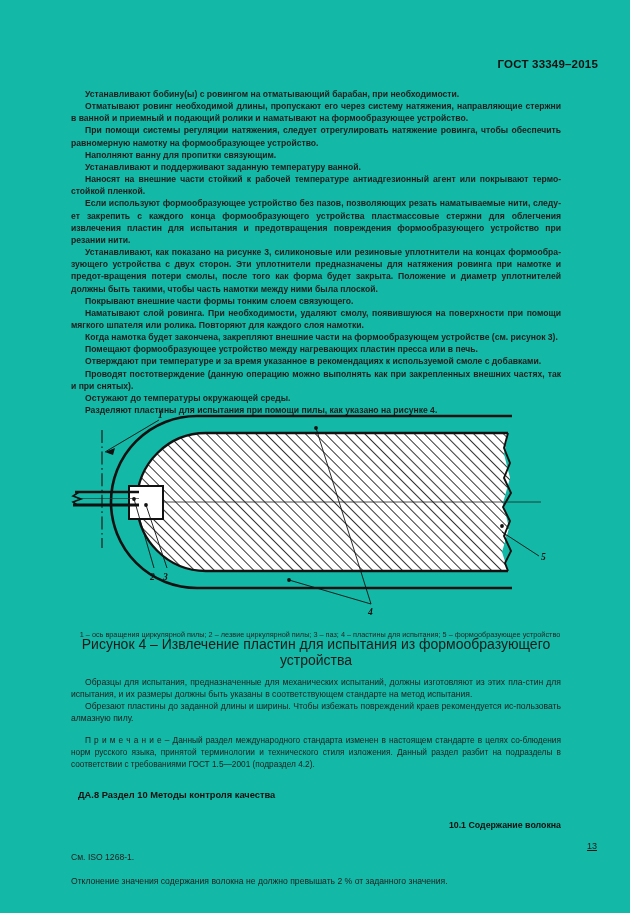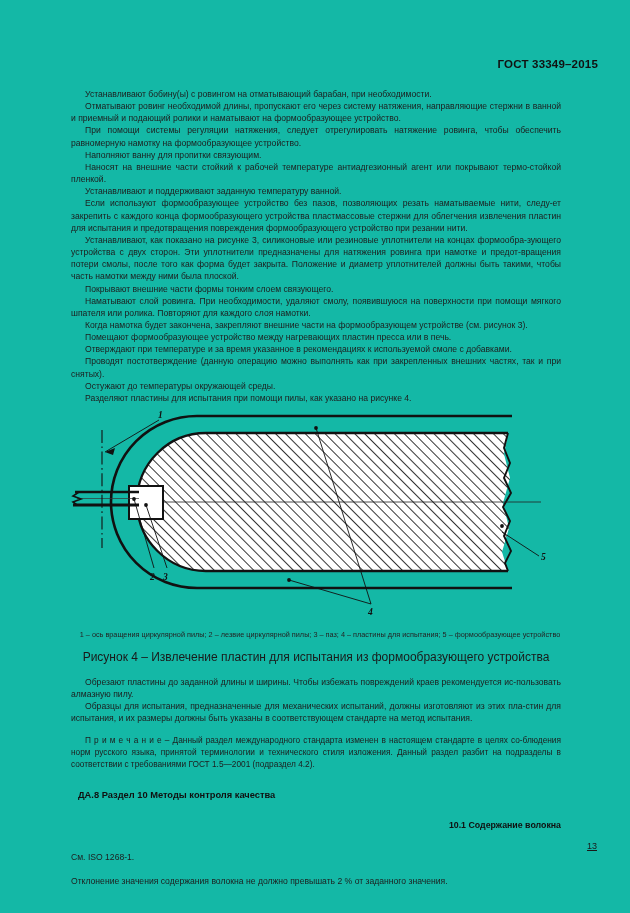--- a/index.html
+++ b/index.html
@@ -29,20 +29,21 @@
     letter-spacing: 0.2px;
     color: #111;
   }
 
   
   .content {
     position: absolute;
     left: 71px;
     top: 88px;
     width: 490px;
+    font-weight: bold;
   }
   p.para {
     margin: 0;
     font-size: 8.6px;
     line-height: 12.15px;
     text-align: justify;
     text-indent: 14px;
     color: #1d1d1d;
     hyphens: manual;
   }
@@ -64,23 +65,23 @@
     top: 222px;
     width: 490px;
     font-size: 7.3px;
     line-height: 10.5px;
     text-align: center;
     color: #242424;
   }
   .fig-caption {
     position: absolute;
     left: 0;
-    top: 242px;
-    width: 490px;
-    font-size: 12px;
+    top: 228px;
+    width: 490px;
+    font-size: 14px;
     text-align: center;
     color: #1a1a1a;
   }
 
   
   .content-lower {
     position: absolute;
     left: 71px;
     top: 676px;
     width: 490px;
@@ -124,22 +125,22 @@
 
 <div class="page">
 
   <div class="header">ГОСТ 33349–2015</div>
 
   <div class="content">
     <p class="para">Устанавливают бобину(ы) с ровингом на отматывающий барабан, при необходимости.</p>
     <p class="para">Отматывают ровинг необходимой длины, пропускают его через систему натяжения, направляющие стержни в ванной и приемный и подающий ролики и наматывают на формообразующее устройство.</p>
     <p class="para">При помощи системы регуляции натяжения, следует отрегулировать натяжение ровинга, чтобы обеспечить равномерную намотку на формообразующее устройство.</p>
     <p class="para">Наполняют ванну для пропитки связующим.</p>
+    <p class="para">Устанавливают и поддерживают заданную температуру ванной.</p>
     <p class="para">Наносят на внешние части стойкий к рабочей температуре антиадгезионный агент или покрывают термо-стойкой пленкой.</p>
-    <p class="para">Устанавливают и поддерживают заданную температуру ванной.</p>
     <p class="para">Если используют формообразующее устройство без пазов, позволяющих резать наматываемые нити, следу-ет закрепить с каждого конца формообразующего устройства пластмассовые стержни для облегчения извлечения пластин для испытания и предотвращения повреждения формообразующего устройство при резании нити.</p>
     <p class="para">Устанавливают, как показано на рисунке 3, силиконовые или резиновые уплотнители на концах формообра-зующего устройства с двух сторон. Эти уплотнители предназначены для натяжения ровинга при намотке и предот-вращения потери смолы, после того как форма будет закрыта. Положение и диаметр уплотнителей должны быть такими, чтобы часть намотки между ними была плоской.</p>
     <p class="para">Покрывают внешние части формы тонким слоем связующего.</p>
     <p class="para">Наматывают слой ровинга. При необходимости, удаляют смолу, появившуюся на поверхности при помощи мягкого шпателя или ролика. Повторяют для каждого слоя намотки.</p>
     <p class="para">Когда намотка будет закончена, закрепляют внешние части на формообразующем устройстве (см. рисунок 3).</p>
     <p class="para">Помещают формообразующее устройство между нагревающих пластин пресса или в печь.</p>
     <p class="para">Отверждают при температуре и за время указанное в рекомендациях к используемой смоле с добавками.</p>
     <p class="para">Проводят постотверждение (данную операцию можно выполнять как при закрепленных внешних частях, так и при снятых).</p>
     <p class="para">Остужают до температуры окружающей среды.</p>
     <p class="para">Разделяют пластины для испытания при помощи пилы, как указано на рисунке 4.</p>
@@ -214,22 +215,22 @@
       <text x="92" y="172" font-family="Liberation Serif, serif" font-size="9.5" font-style="italic" font-weight="bold" fill="#111111">3</text>
       <text x="297" y="207" font-family="Liberation Serif, serif" font-size="9.5" font-style="italic" font-weight="bold" fill="#111111">4</text>
       <text x="470" y="152" font-family="Liberation Serif, serif" font-size="9.5" font-style="italic" font-weight="bold" fill="#111111">5</text>
     </svg>
 
     <div class="fig-legend">1 – ось вращения циркулярной пилы; 2 – лезвие циркулярной пилы; 3 – паз; 4 – пластины для испытания; 5 – формообразующее устройство</div>
     <div class="fig-caption">Рисунок 4 – Извлечение пластин для испытания из формообразующего устройства</div>
   </div>
 
   <div class="content-lower">
+    <p class="para">Образцы для испытания, предназначенные для механических испытаний, должны изготовляют из этих пла-стин для испытания, и их размеры должны быть указаны в соответствующем стандарте на метод испытания.</p>
     <p class="para">Обрезают пластины до заданной длины и ширины. Чтобы избежать повреждений краев рекомендуется ис-пользовать алмазную пилу.</p>
-    <p class="para">Образцы для испытания, предназначенные для механических испытаний, должны изготовляют из этих пла-стин для испытания, и их размеры должны быть указаны в соответствующем стандарте на метод испытания.</p>
     <div class="gap-s"></div>
     <p class="note">П р и м е ч а н и е  – Данный раздел международного стандарта изменен в настоящем стандарте в целях со-блюдения норм русского языка, принятой терминологии и технического стиля изложения. Данный раздел разбит на подразделы в соответствии с требованиями ГОСТ 1.5—2001 (подраздел 4.2).</p>
     <div class="gap-m"></div>
     <h3 class="sec">ДА.8 Раздел 10 Методы контроля качества</h3>
     <div class="gap-m"></div>
     <h4 class="subsec">10.1 Содержание волокна</h4>
     <div class="gap-s"></div>
     <p class="para noindent">См. ISO 1268-1.</p>
     <p class="para noindent">Отклонение значения содержания волокна не должно превышать 2 % от заданного значения.</p>
   </div>

